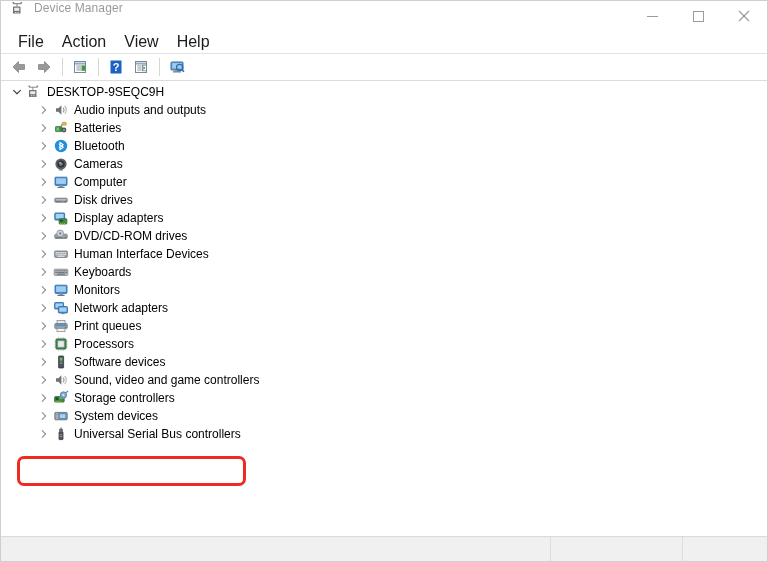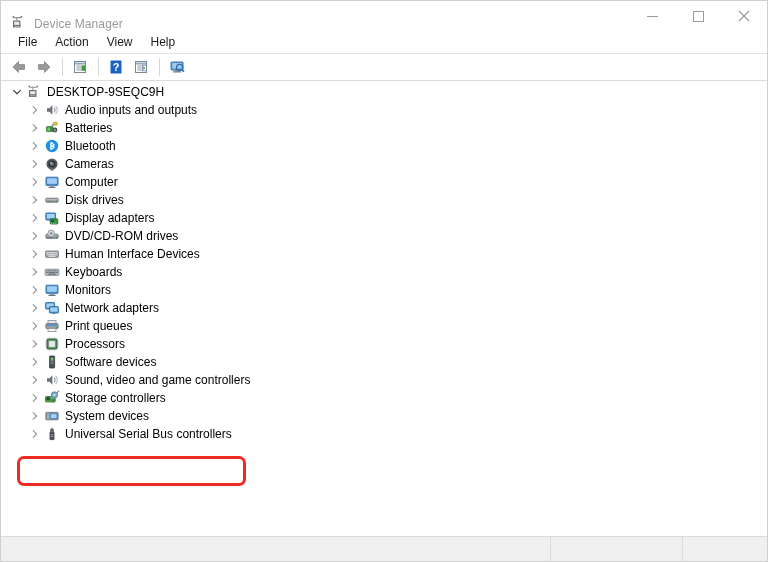--- a/index.html
+++ b/index.html
@@ -22,21 +22,21 @@
   }
 
   
   .titlebar {
     position: absolute;
     left: 0; top: 0;
     width: 100%;
     height: 30px;
     background: #ffffff;
     display: flex;
-    align-items: flex-end;
+    align-items: flex-start;
     box-sizing: border-box;
   }
   .title-icon {
     margin-left: 9px;
     margin-right: 8px;
     width: 16px;
     height: 16px;
     position: relative;
     flex: 0 0 auto;
   }
@@ -78,21 +78,21 @@
     left: 0; top: 30px;
     width: 100%;
     height: 22px;
     background: #ffffff;
     display: flex;
     align-items: center;
     padding-left: 8px;
     box-sizing: border-box;
   }
   .menu-item {
-    font-size: 12px;
+    font-size: 16px;
     color: #1b1b1b;
     padding: 2px 9px 3px 9px;
     white-space: nowrap;
   }
 
   
   .toolbar {
     position: absolute;
     left: 0; top: 52px;
     width: 100%;
@@ -134,21 +134,21 @@
   }
   .node {
     height: 18px;
     display: flex;
     align-items: flex-start;
     font-size: 12px;
     color: #000000;
     white-space: nowrap;
   }
   .node-root { padding-left: 8px; }
-  .node-child { padding-left: 26px; }
+  .node-child { padding-left: 26px; margin-left: 9px; }
   .twisty {
     width: 16px;
     height: 16px;
     flex: 0 0 auto;
     display: flex;
     align-items: center;
     justify-content: center;
   }
   .twisty svg { display: block; }
   .node-icon {

